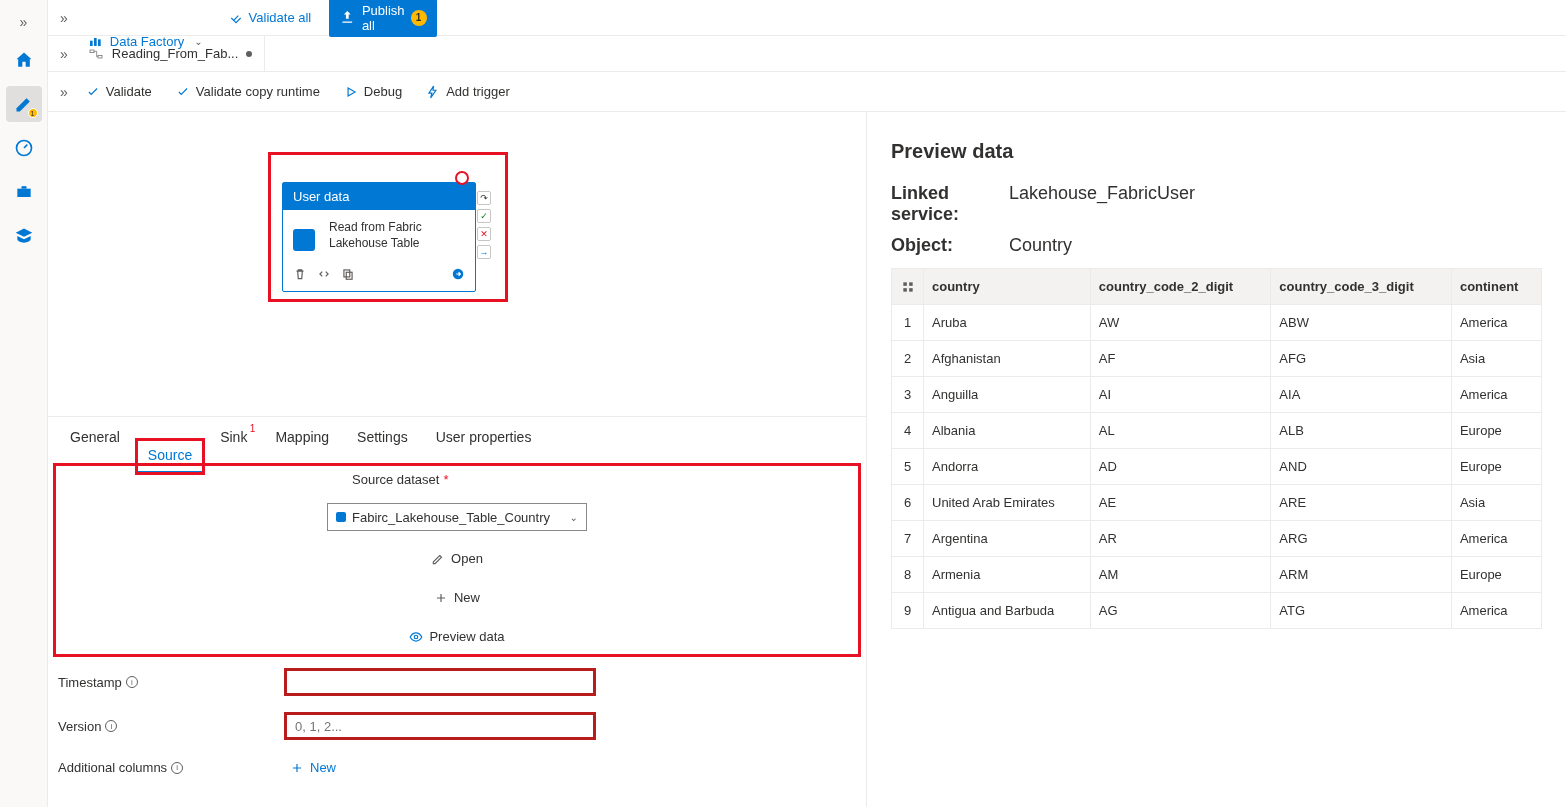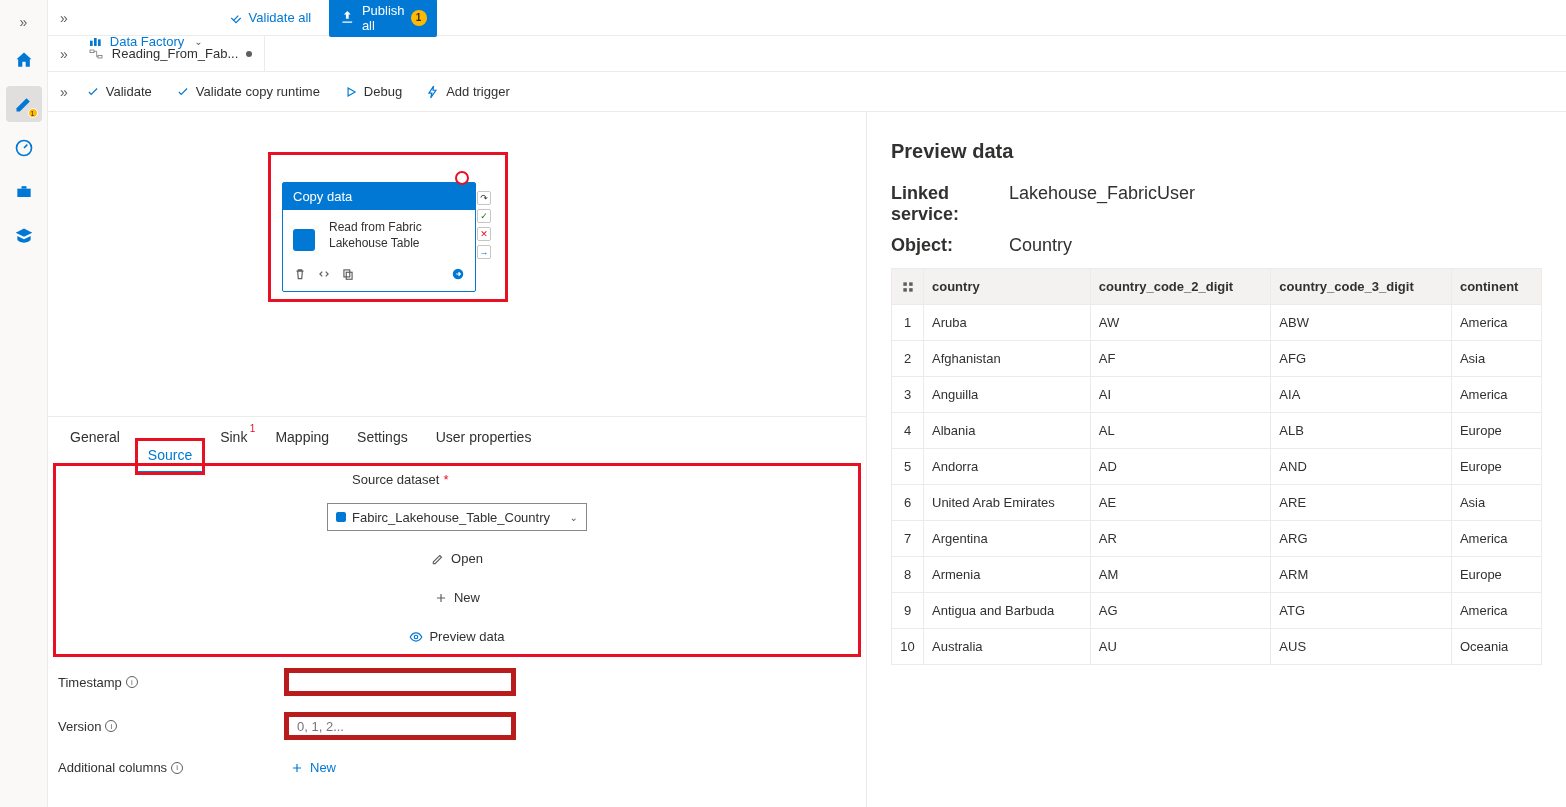--- a/index.html
+++ b/index.html
@@ -78,21 +78,21 @@
 .form-area { padding: 12px 10px; }
 .form-row { display: flex; align-items: center; gap: 16px; margin-bottom: 16px; }
 .form-row.highlight-row { outline: 3px solid #e81123; outline-offset: 2px; padding: 4px; flex-direction: column; }
 .flabel { width: 210px; font-size: 13px; display: flex; align-items: center; gap: 4px; }
 .flabel .req { color: #e81123; }
 .flabel .info { width: 12px; height: 12px; border: 1px solid #605e5c; border-radius: 50%; display: inline-flex; align-items: center; justify-content: center; font-size: 8px; color: #605e5c; }
 .fselect { width: 260px; border: 1px solid #8a8886; height: 28px; display: flex; align-items: center; padding: 0 8px; gap: 6px; cursor: pointer; font-size: 13px; justify-content: space-between; }
 .fselect .inner { display: flex; align-items: center; gap: 6px; }
 .fselect .blob { width: 10px; height: 10px; background: #0078d4; border-radius: 2px; }
 .fselect .chev { font-size: 10px; color: #605e5c; }
-.finput { width: 232px; border: 5px solid #b91c1c; height: 28px; padding: 0 8px; font-size: 13px; }
+.finput { width: 312px; border: 3px solid #b91c1c; height: 28px; padding: 0 8px; font-size: 13px; }
 .link-btn { display: flex; align-items: center; gap: 6px; color: #323130; cursor: pointer; padding: 4px 6px; }
 .link-btn svg { width: 14px; height: 14px; }
 .link-btn.blue { color: #0078d4; }
 
 
 .right-pane { width: 700px; border-left: 1px solid #edebe9; padding: 0 24px 8px 24px; overflow: hidden; }
 .preview-title { font-size: 20px; font-weight: 600; margin: 28px 0 20px; }
 .meta-row { display: flex; gap: 8px; margin-bottom: 10px; font-size: 18px; }
 .meta-row .ml { font-weight: 600; width: 110px; }
 .ptable { width: 100%; border-collapse: collapse; margin-top: 12px; font-size: 13px; }
@@ -205,21 +205,21 @@
         <span>Add trigger</span>
       </div>
     </div>
 
     <div class="content">
       <div class="left-pane">
         <div class="canvas">
           <div class="highlight-box hb1"></div>
           <div class="activity">
             <div class="activity-status"></div>
-            <div class="activity-header">Copy data</div>
+            <div class="activity-header">User data</div>
             <div class="activity-body">
               <div class="icn"></div>
               <div class="txt">
                 <div>Read from Fabric</div>
                 <div>Lakehouse Table</div>
               </div>
             </div>
             <div class="activity-footer">
               <div class="left-icons">
                 <svg viewBox="0 0 24 24">
@@ -408,26 +408,19 @@
                 <td>ARM</td>
                 <td>Europe</td>
               </tr>
               <tr>
                 <td>9</td>
                 <td>Antigua and Barbuda</td>
                 <td>AG</td>
                 <td>ATG</td>
                 <td>America</td>
               </tr>
-              <tr>
-                <td>10</td>
-                <td>Australia</td>
-                <td>AU</td>
-                <td>AUS</td>
-                <td>Oceania</td>
-              </tr>
             </tbody>
         </table>
       </div>
     </div>
 
   </div>
 </div>
 
 </body></html>

